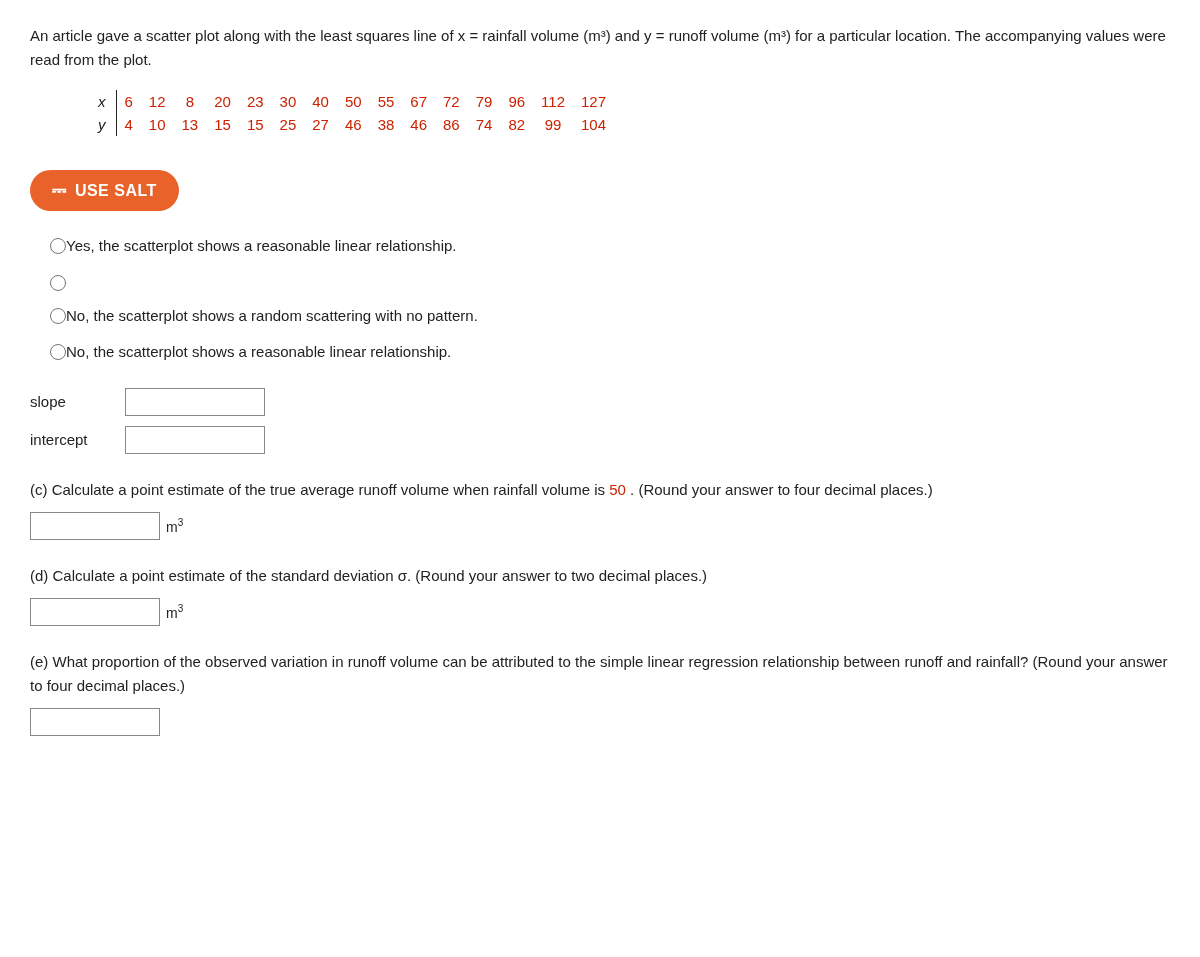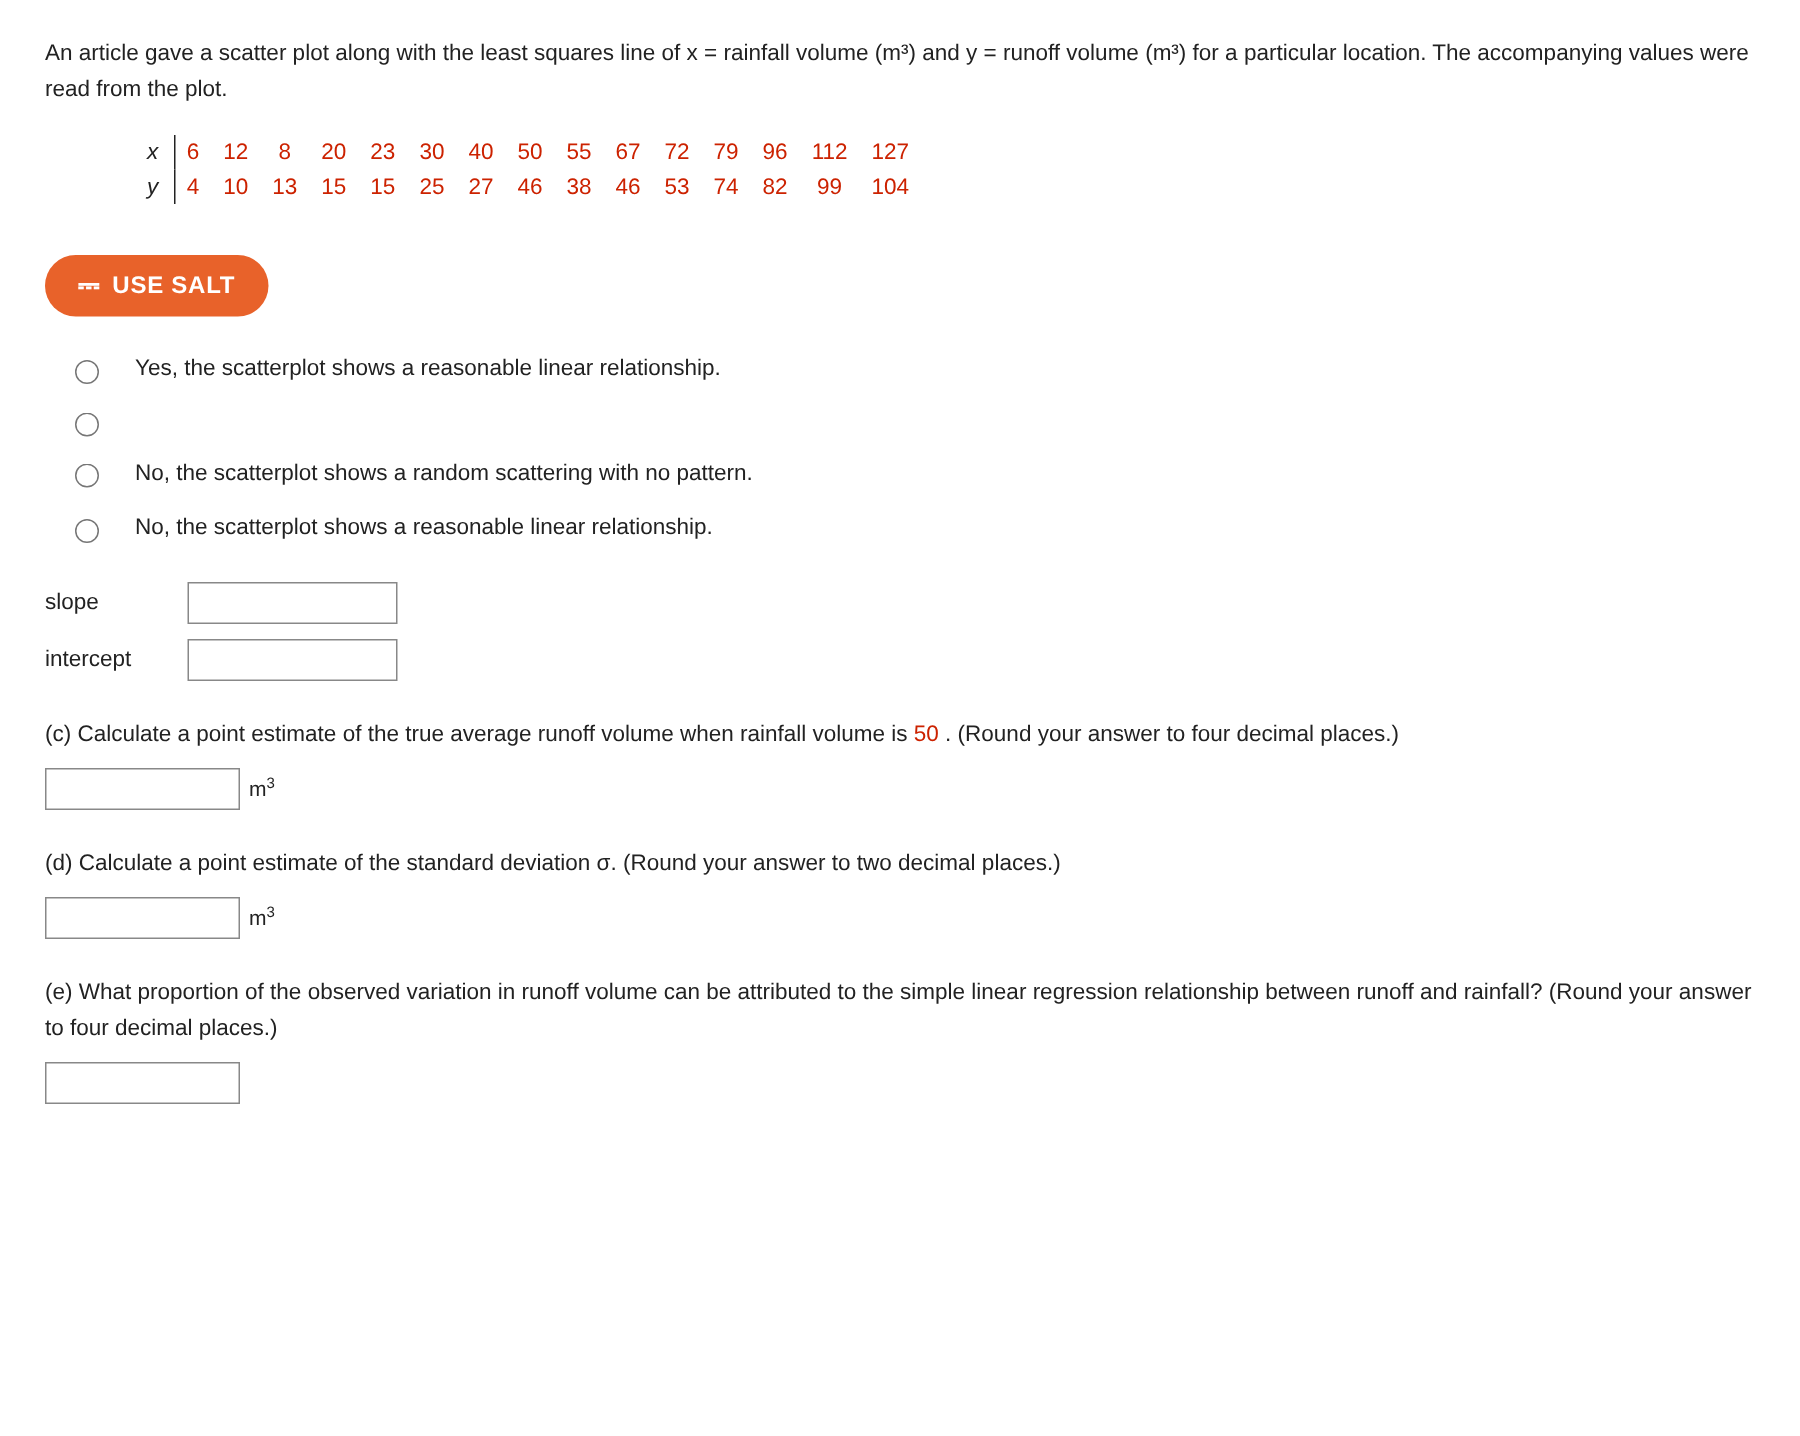--- a/index.html
+++ b/index.html
@@ -60,22 +60,22 @@
     }
     .section-label {
       line-height: 1.6;
       margin-bottom: 10px;
     }
     .radio-group {
       margin-left: 20px;
     }
     .radio-option {
       display: flex;
-      align-items: center;
-      gap: 24px;
+      align-items: flex-start;
+      gap: 0;
       margin-bottom: 14px;
       line-height: 1.5;
     }
     .radio-option input[type="radio"] {
       margin-top: 3px;
       flex-shrink: 0;
       width: 16px;
       height: 16px;
     }
     .input-row {
@@ -156,21 +156,21 @@
     <td>4</td>
     <td>10</td>
     <td>13</td>
     <td>15</td>
     <td>15</td>
     <td>25</td>
     <td>27</td>
     <td>46</td>
     <td>38</td>
     <td>46</td>
-    <td>53</td>
+    <td>86</td>
     <td>74</td>
     <td>82</td>
     <td>99</td>
     <td>104</td>
   </tr>
 </tbody>
   </table>
 
 
 <button class="use-salt-btn">

